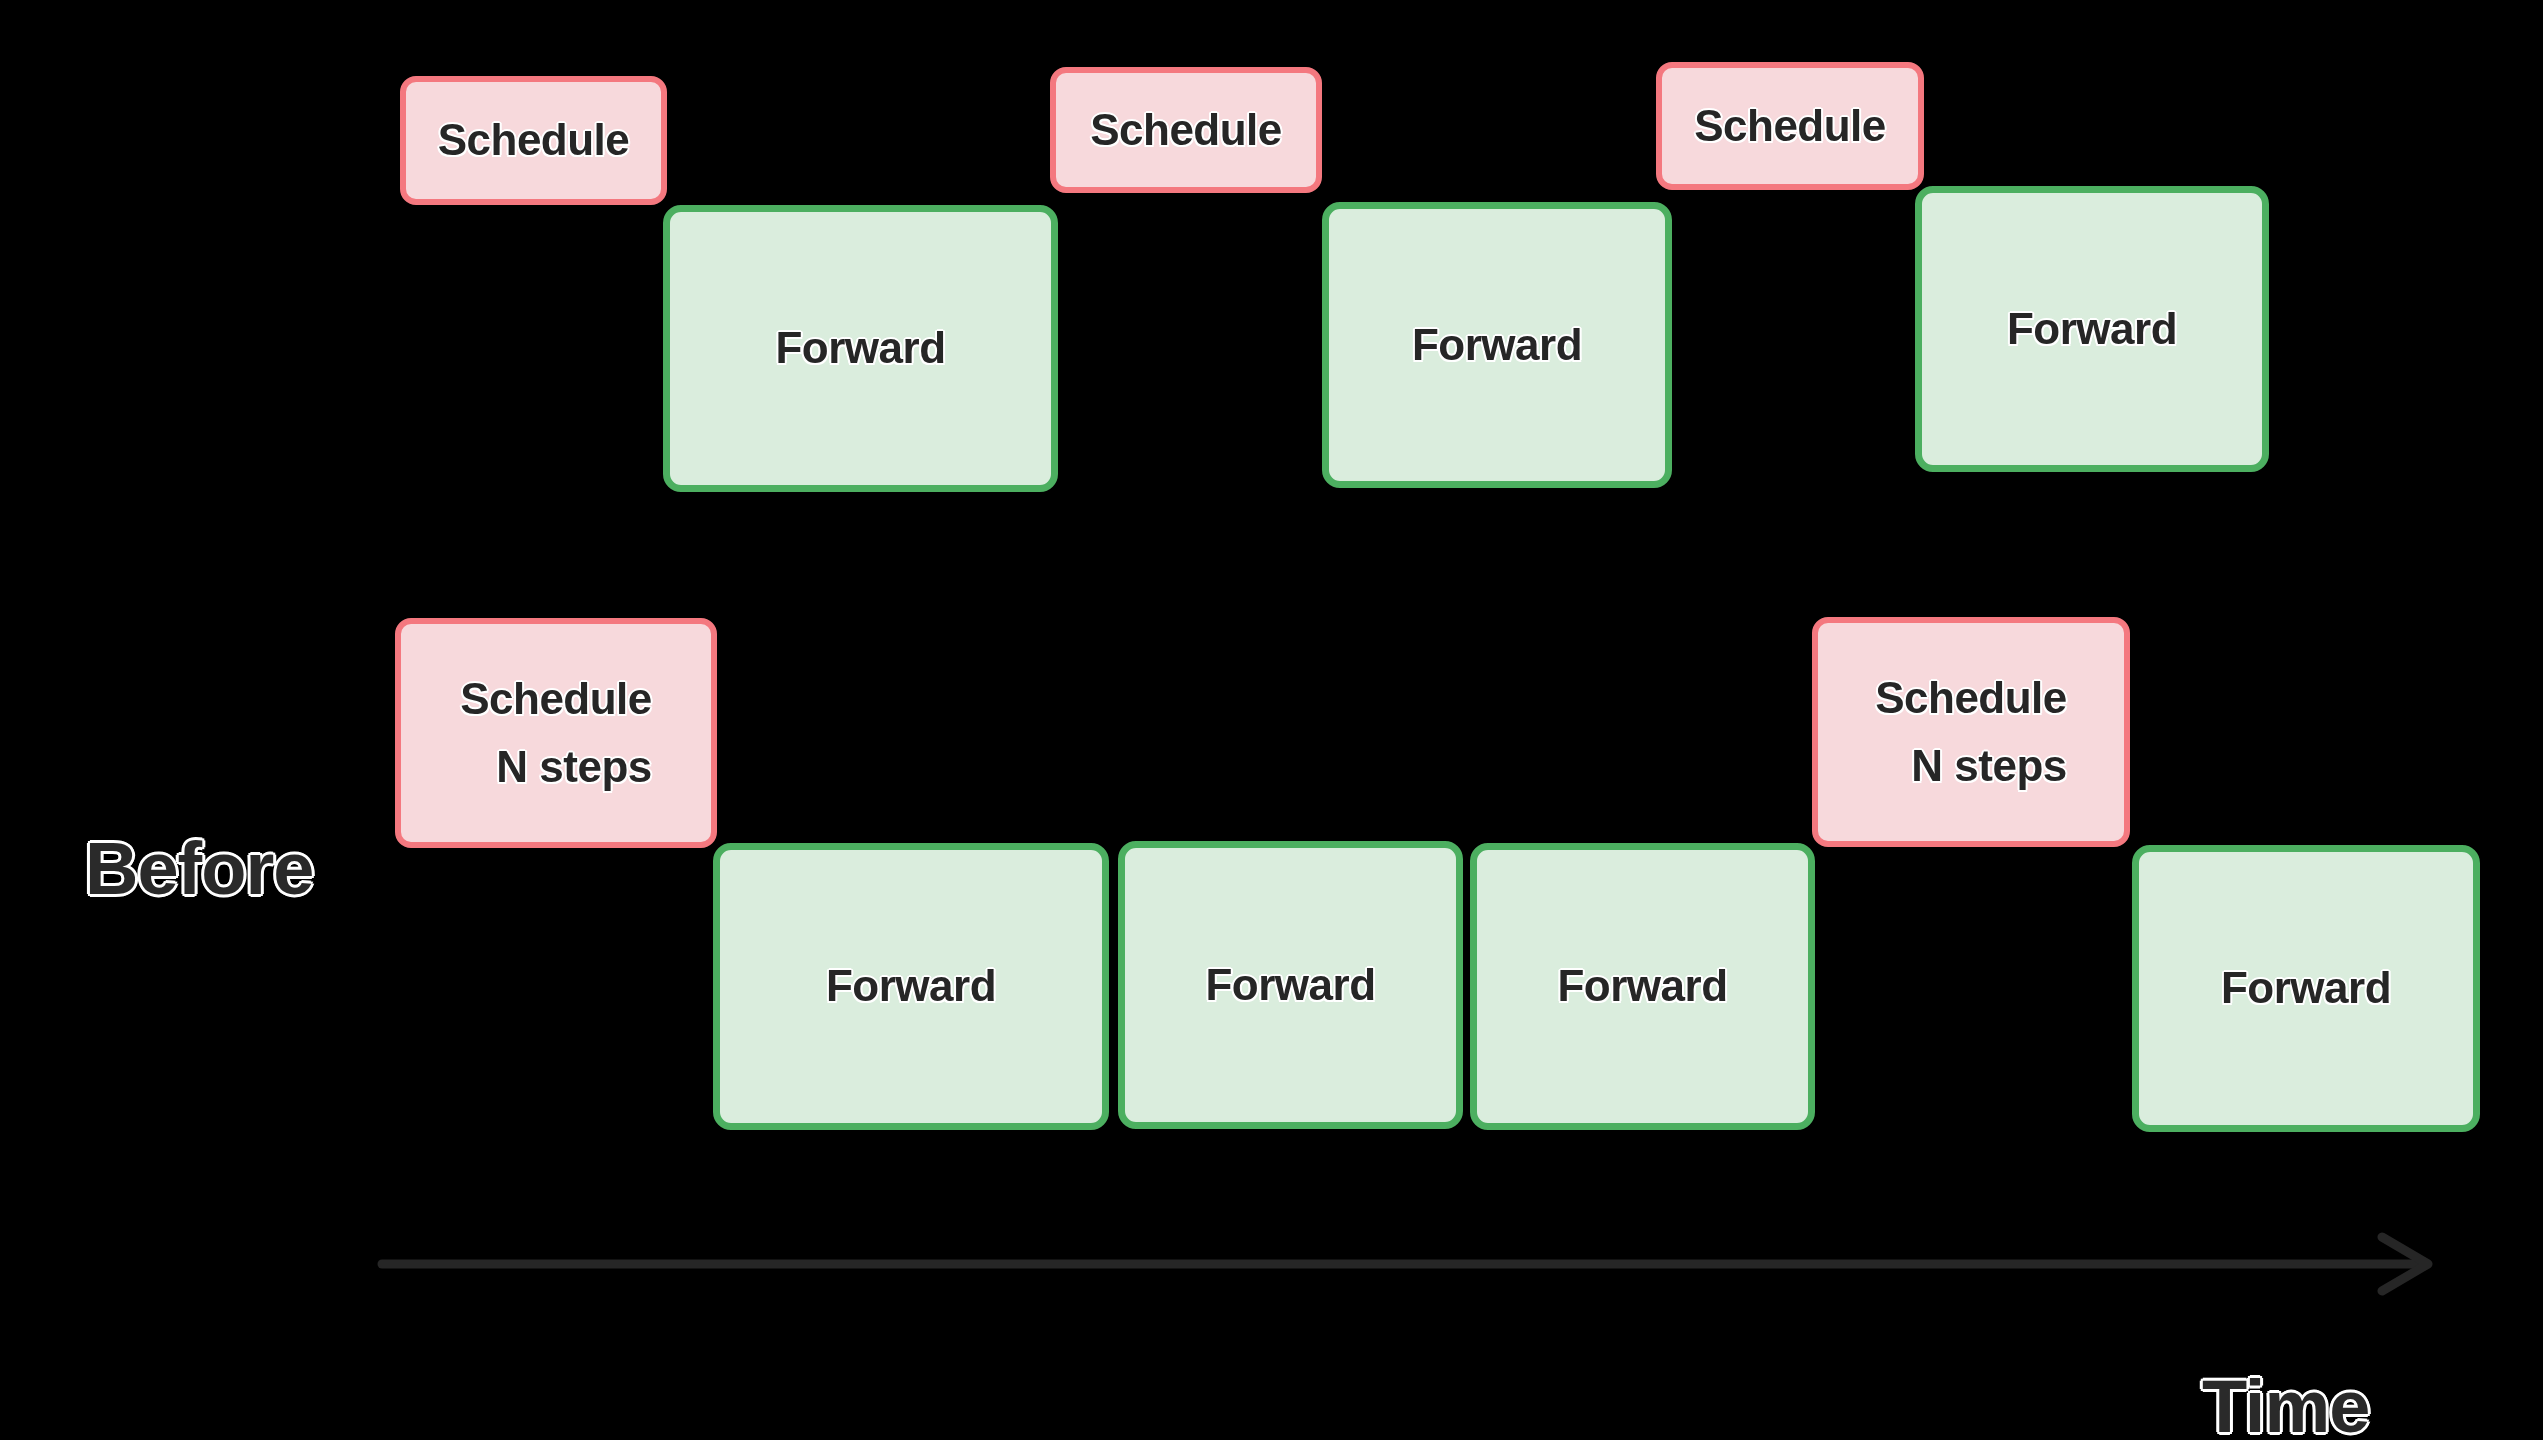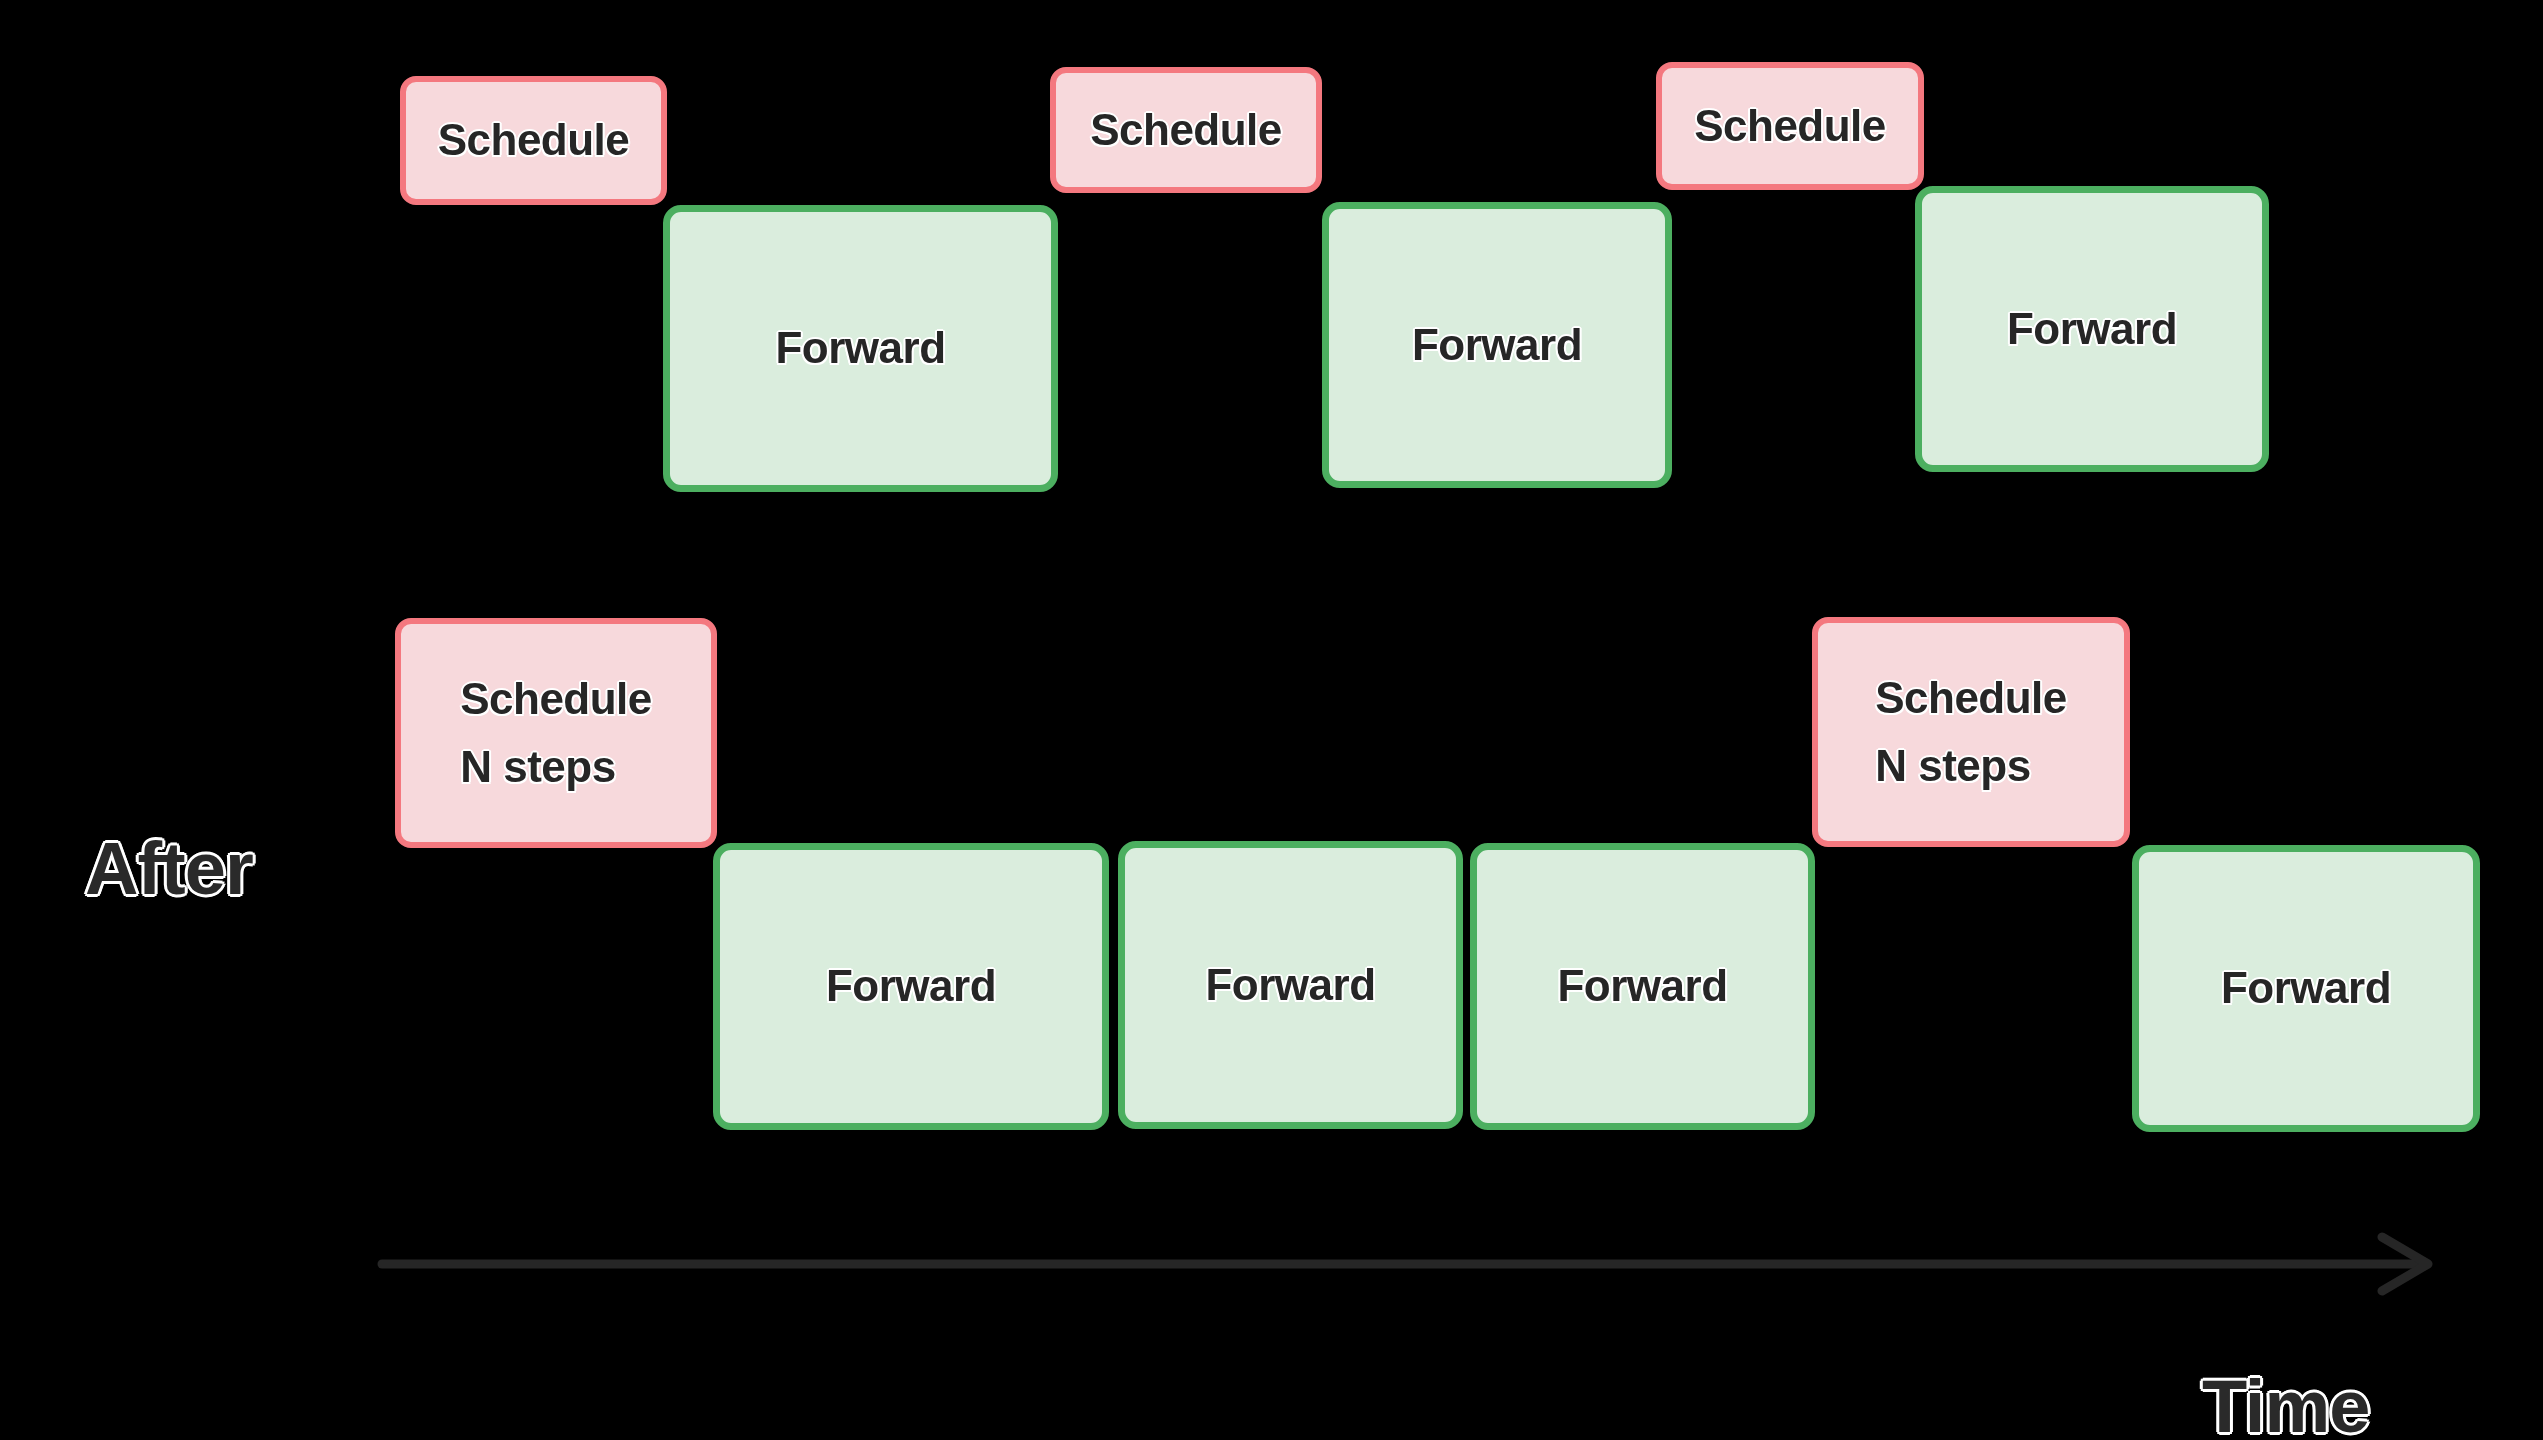--- a/index.html
+++ b/index.html
@@ -7,21 +7,21 @@
     position:relative;
     width:2543px;height:1440px;
     background:var(--background,#000000);
     overflow:hidden;
     font-family:"Liberation Sans",sans-serif;
   }
   .box{
     position:absolute;
     box-sizing:border-box;
     display:flex;align-items:center;justify-content:center;
-    text-align:left;
+    text-align:right;
   }
   .box.schedule{
     background:var(--schedule-fill,#f7d9dc);
     border:6px solid var(--schedule-border,#f4787f);
     border-radius:16px;
     z-index:2;
   }
   .box.forward{
     background:var(--forward-fill,#daeddd);
     border:7px solid var(--forward-border,#4caf60);
@@ -58,21 +58,21 @@
 <body>
 
 <div class="canvas" style="--background: #000000; --schedule-fill: #f7d9dc; --schedule-border: #f4787f; --forward-fill: #daeddd; --forward-border: #4caf60; --box-text: #262626; --label-text: #2a2a2a; --label-outline: #ffffff; --arrow: #262626;">
 
   <svg class="arrow-svg" width="2543" height="1440" viewBox="0 0 2543 1440">
     <line x1="382" y1="1264" x2="2422" y2="1264" stroke="#262626" stroke-width="9" stroke-linecap="round"></line>
     <polyline points="2382,1237 2428,1264 2382,1291" fill="none" stroke="#262626" stroke-width="9" stroke-linecap="round" stroke-linejoin="round"></polyline>
   </svg>
 
 
-  <div class="row-label label-after">After</div>
+  <div class="row-label label-after">Before</div>
 
   <div class="axis-label">Time</div>
 
 <div class="box schedule" style="left: 400px; top: 76px; width: 267px; height: 129px;">
       <div class="box-label">
         <div>Schedule</div>
       </div>
     </div>
     <div class="box forward" style="left: 663px; top: 205px; width: 395px; height: 287px;">
       <div class="box-label">

